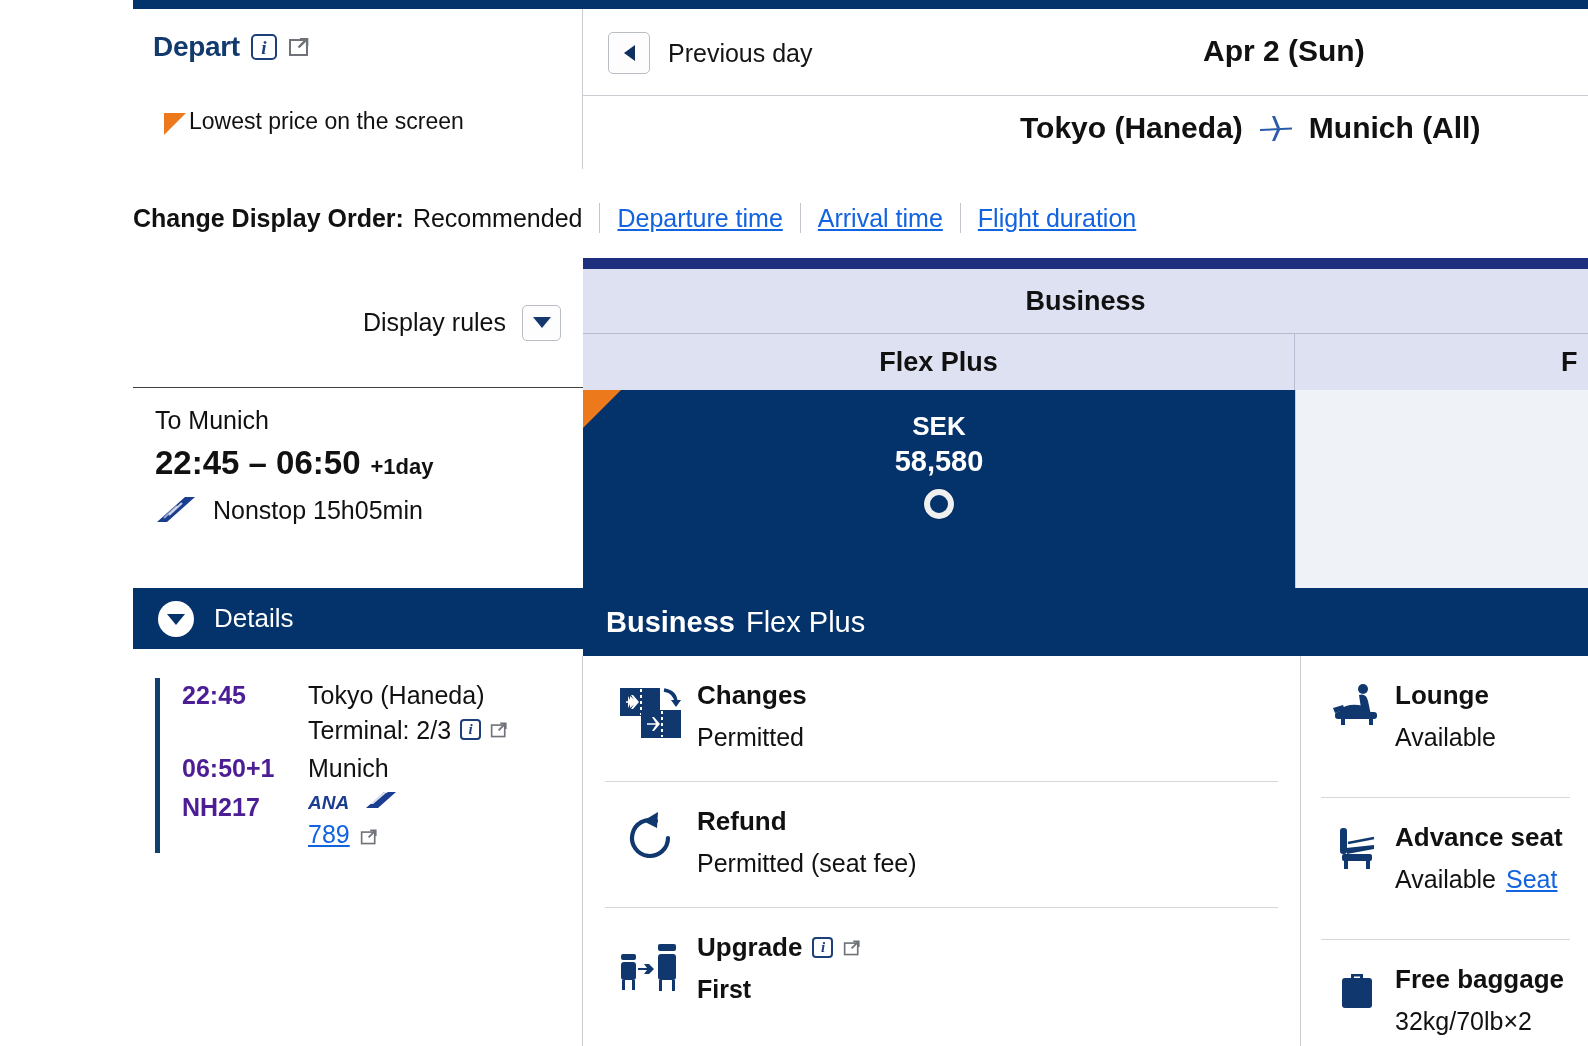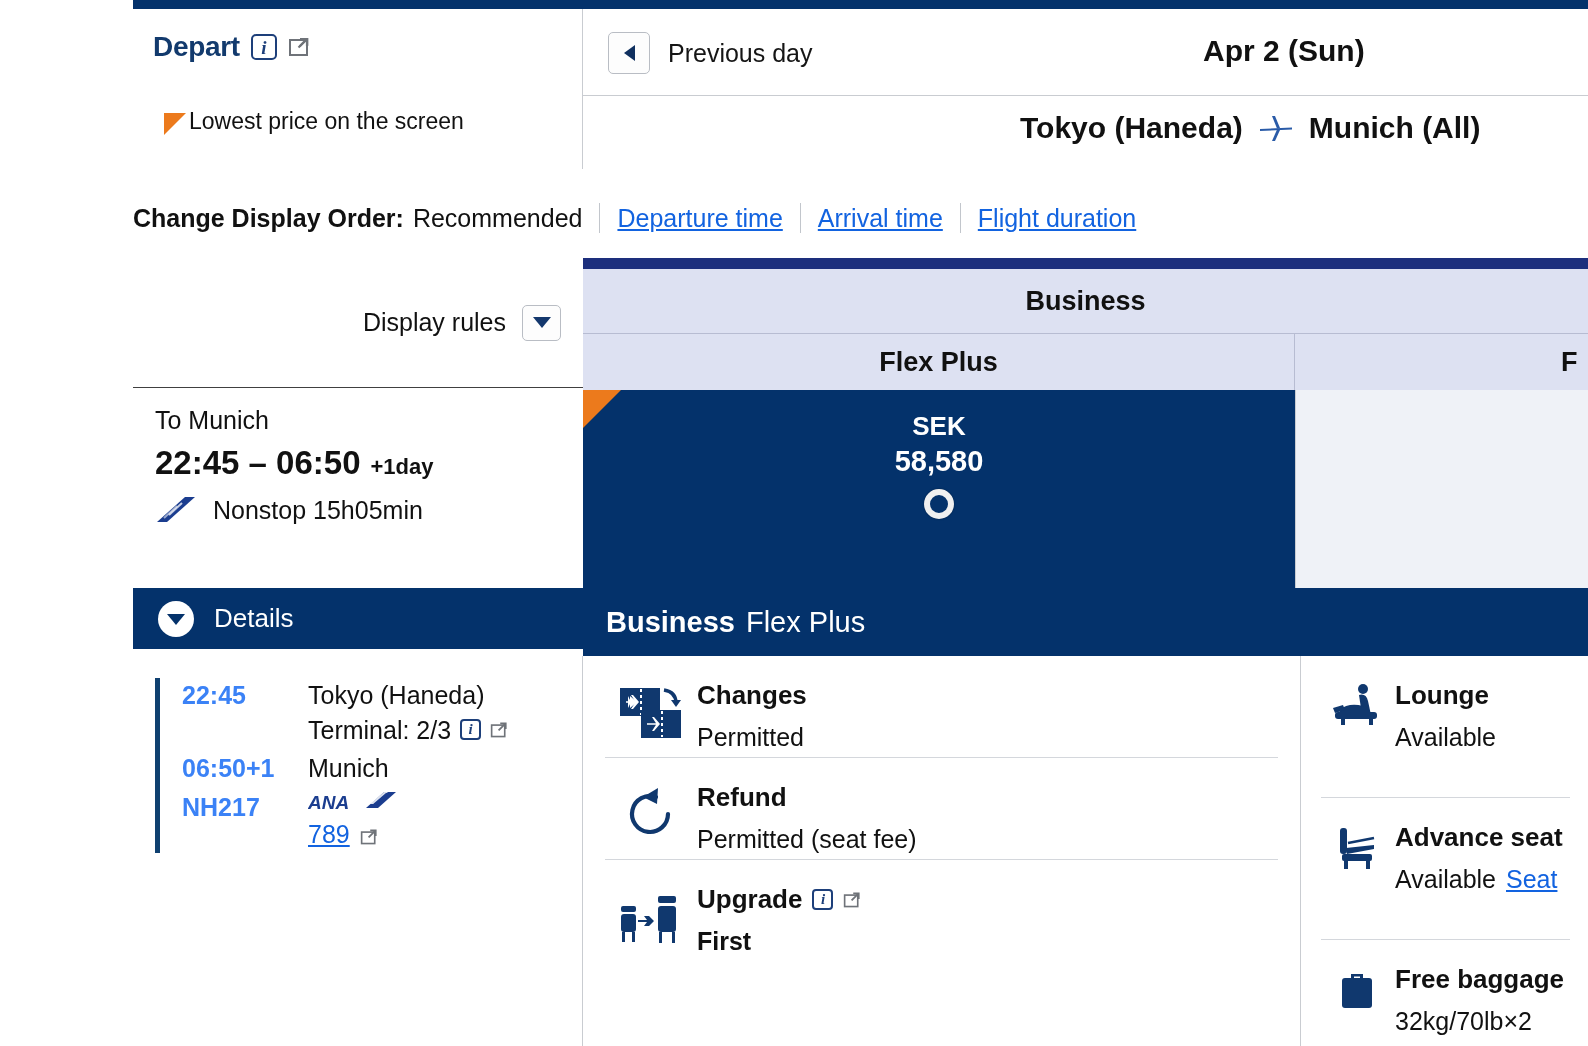--- a/index.html
+++ b/index.html
@@ -77,21 +77,21 @@
 
   
   .details-bar{position:absolute;left:133px;top:588px;width:450px;height:61px;background:#04326b;display:flex;align-items:center;box-sizing:border-box;}
   .det-circle{width:36px;height:36px;border-radius:50%;background:#fff;margin-left:25px;display:flex;align-items:center;justify-content:center;}
   .det-circle i{width:0;height:0;border-top:11px solid #04326b;border-left:9px solid transparent;border-right:9px solid transparent;margin-top:2px;}
   .det-label{font-size:26px;color:#fff;margin-left:20px;}
 
   .seg-bar{position:absolute;left:133px;top:656px;width:450px;height:390px;border-right:1px solid #c9ccd1;box-sizing:border-box;}
   .seg-inner{position:absolute;left:22px;top:22px;padding-left:22px;border-left:5px solid #0f4070;}
   .seg-row{display:flex;align-items:flex-start;margin-bottom:4px;}
-  .seg-time{font-size:25px;font-weight:bold;color:#3b82f6;width:126px;flex:0 0 126px;line-height:1.38;}
+  .seg-time{font-size:25px;font-weight:bold;color:#4c1d95;width:126px;flex:0 0 126px;line-height:1.38;}
   .seg-place{font-size:25px;color:#111;line-height:1.38;}
   .seg-term{font-size:25px;color:#111;display:flex;align-items:center;gap:9px;line-height:1.38;}
   .ana-logo{display:inline-block;width:96px;height:26px;}
   .ana-logo svg{display:block;width:100%;height:100%;}
   .acft-link{font-size:25px;color:#1263e0;text-decoration:underline;cursor:pointer;}
 
   
   .fare-head{position:absolute;left:583px;top:258px;right:0;}
   .fh-strip{height:11px;background:#1d2f7d;}
   .fh-cabin{height:64px;background:#dde1f2;display:flex;align-items:center;justify-content:center;border-bottom:1px solid #b7bcd2;}
@@ -113,21 +113,21 @@
 
   .brand-bar{position:absolute;left:583px;top:588px;right:0;height:68px;background:#04326b;display:flex;align-items:center;}
   .bb-strong{font-size:29px;font-weight:bold;color:#fff;margin-left:23px;}
   .bb-light{font-size:29px;color:#fff;margin-left:11px;}
 
   
   .attr-mid{position:absolute;left:583px;top:656px;width:717px;height:390px;box-sizing:border-box;}
   .attr-right{position:absolute;left:1300px;top:656px;right:0;height:390px;border-left:1px solid #c9ccd1;box-sizing:border-box;}
   .attr-row{display:flex;align-items:flex-start;padding:24px 0 18px 0;border-bottom:1px solid #d4d7dc;box-sizing:border-box;}
   .attr-row.last{border-bottom:none;}
-  .attr-mid .attr-row{margin:0 22px 0 22px;height:102px;}
+  .attr-mid .attr-row{margin:0 22px 0 22px;height:126px;}
   .attr-right .attr-row{margin:0 18px 0 20px;height:142px;}
   .attr-ico{flex:0 0 92px;height:70px;display:flex;align-items:flex-start;justify-content:center;padding-top:2px;}
   .attr-right .attr-ico{flex:0 0 74px;}
   .attr-ico svg{display:block;}
   .attr-txt{flex:1 1 auto;min-width:0;}
   .attr-title{font-size:26px;font-weight:bold;color:#111;display:flex;align-items:center;gap:10px;white-space:nowrap;}
   .attr-val{font-size:25px;color:#111;margin-top:12px;white-space:nowrap;}
   .attr-val .lnk{color:#1263e0;text-decoration:underline;cursor:pointer;margin-left:10px;}
 </style>
 </head>

